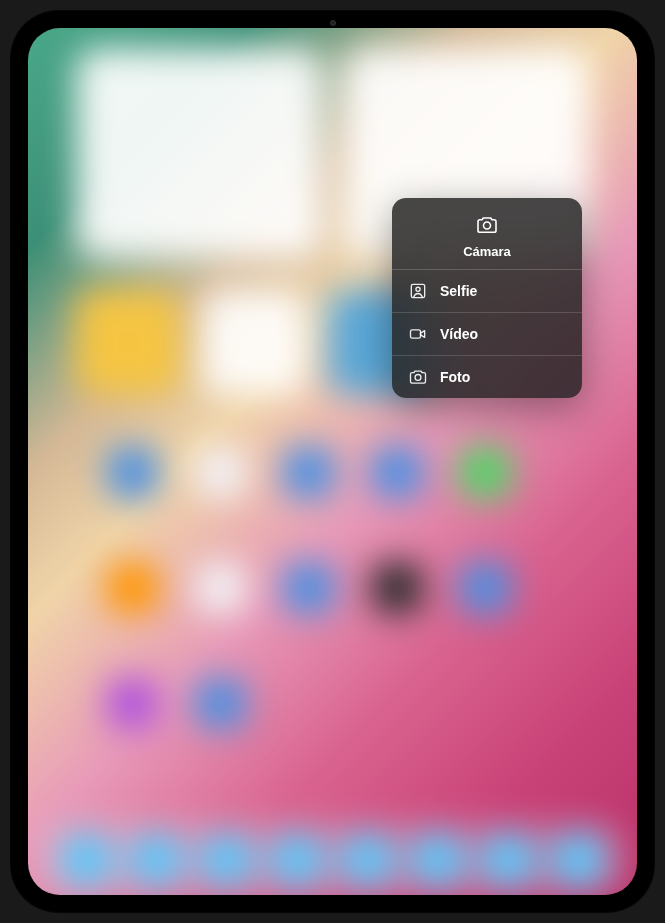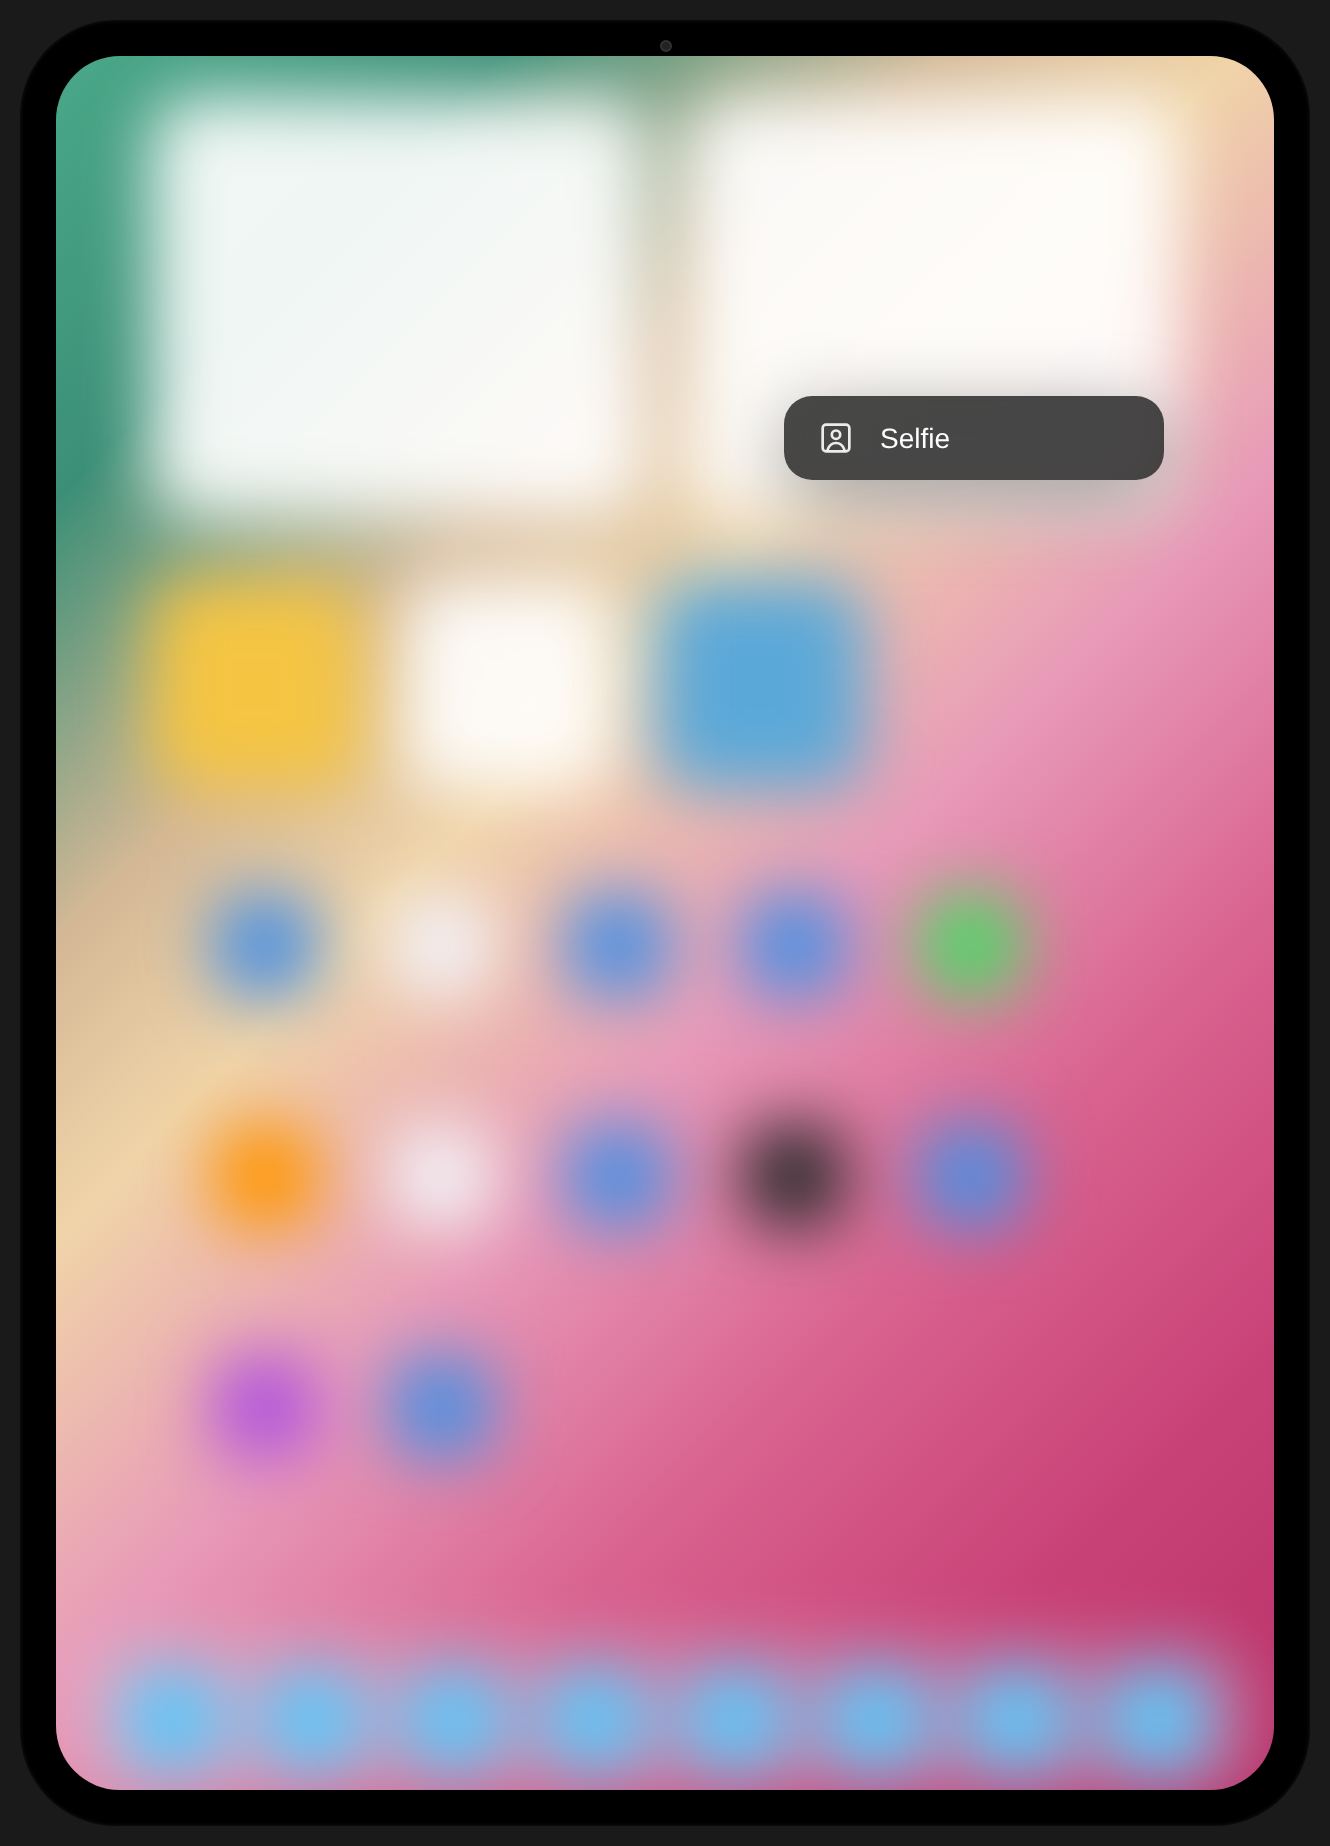--- a/index.html
+++ b/index.html
@@ -199,21 +199,21 @@
       display: flex;
       align-items: center;
       justify-content: center;
       color: rgba(255,255,255,0.9);
       flex-shrink: 0;
     }
     
     .menu-item-label {
       color: #fff;
       font-size: 14px;
-      font-weight: 400;
+      font-weight: 700;
       text-align: right;
     }
     
     svg {
       stroke: currentColor;
       fill: none;
       stroke-width: 1.6;
       stroke-linecap: round;
       stroke-linejoin: round;
     }
@@ -260,30 +260,57 @@
         <div class="dock-icon"></div>
         <div class="dock-icon"></div>
         <div class="dock-icon"></div>
         <div class="dock-icon"></div>
         <div class="dock-icon"></div>
         <div class="dock-icon"></div>
       </div>
     </div>
 
     <div class="context-menu">
+      <div class="menu-header">
+        <span class="menu-header-icon">
+          <svg width="24" height="24" viewBox="0 0 24 24">
+            <path d="M3 8.5c0-1 .8-1.8 1.8-1.8h2.4l1-1.7h7.6l1 1.7h2.4c1 0 1.8.8 1.8 1.8v9c0 1-.8 1.8-1.8 1.8H4.8c-1 0-1.8-.8-1.8-1.8v-9z"></path>
+            <circle cx="12" cy="12.5" r="3.5"></circle>
+          </svg>
+        </span>
+        <span class="menu-header-title">Cámara</span>
+      </div>
 
       <div class="menu-item">
         <span class="menu-item-icon">
           <svg width="20" height="20" viewBox="0 0 24 24">
             <rect x="4" y="4" width="16" height="16" rx="2"></rect>
             <circle cx="12" cy="10" r="2.5"></circle>
             <path d="M7 19c1-3 3-4 5-4s4 1 5 4"></path>
           </svg>
         </span>
         <span class="menu-item-label">Selfie</span>
       </div>
 
-
+      <div class="menu-item">
+        <span class="menu-item-icon">
+          <svg width="20" height="20" viewBox="0 0 24 24">
+            <rect x="3" y="7" width="12" height="10" rx="2"></rect>
+            <path d="M15 11l5-3v8l-5-3z"></path>
+          </svg>
+        </span>
+        <span class="menu-item-label">Vídeo</span>
+      </div>
+
+      <div class="menu-item">
+        <span class="menu-item-icon">
+          <svg width="20" height="20" viewBox="0 0 24 24">
+            <path d="M3 8.5c0-1 .8-1.8 1.8-1.8h2.4l1-1.7h7.6l1 1.7h2.4c1 0 1.8.8 1.8 1.8v9c0 1-.8 1.8-1.8 1.8H4.8c-1 0-1.8-.8-1.8-1.8v-9z"></path>
+            <circle cx="12" cy="12.5" r="3.5"></circle>
+          </svg>
+        </span>
+        <span class="menu-item-label">Foto</span>
+      </div>
 
     </div>
 
   </div>
 </div>
 
 </body></html>

